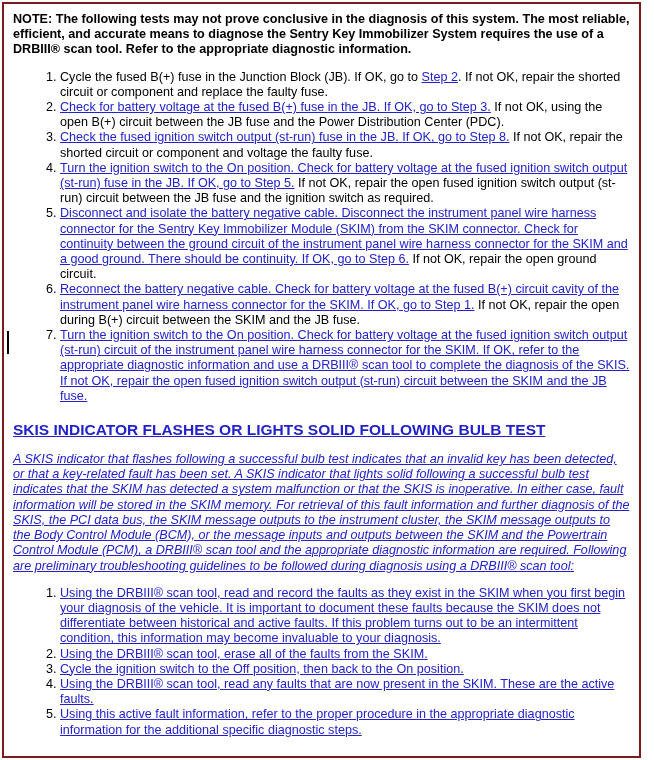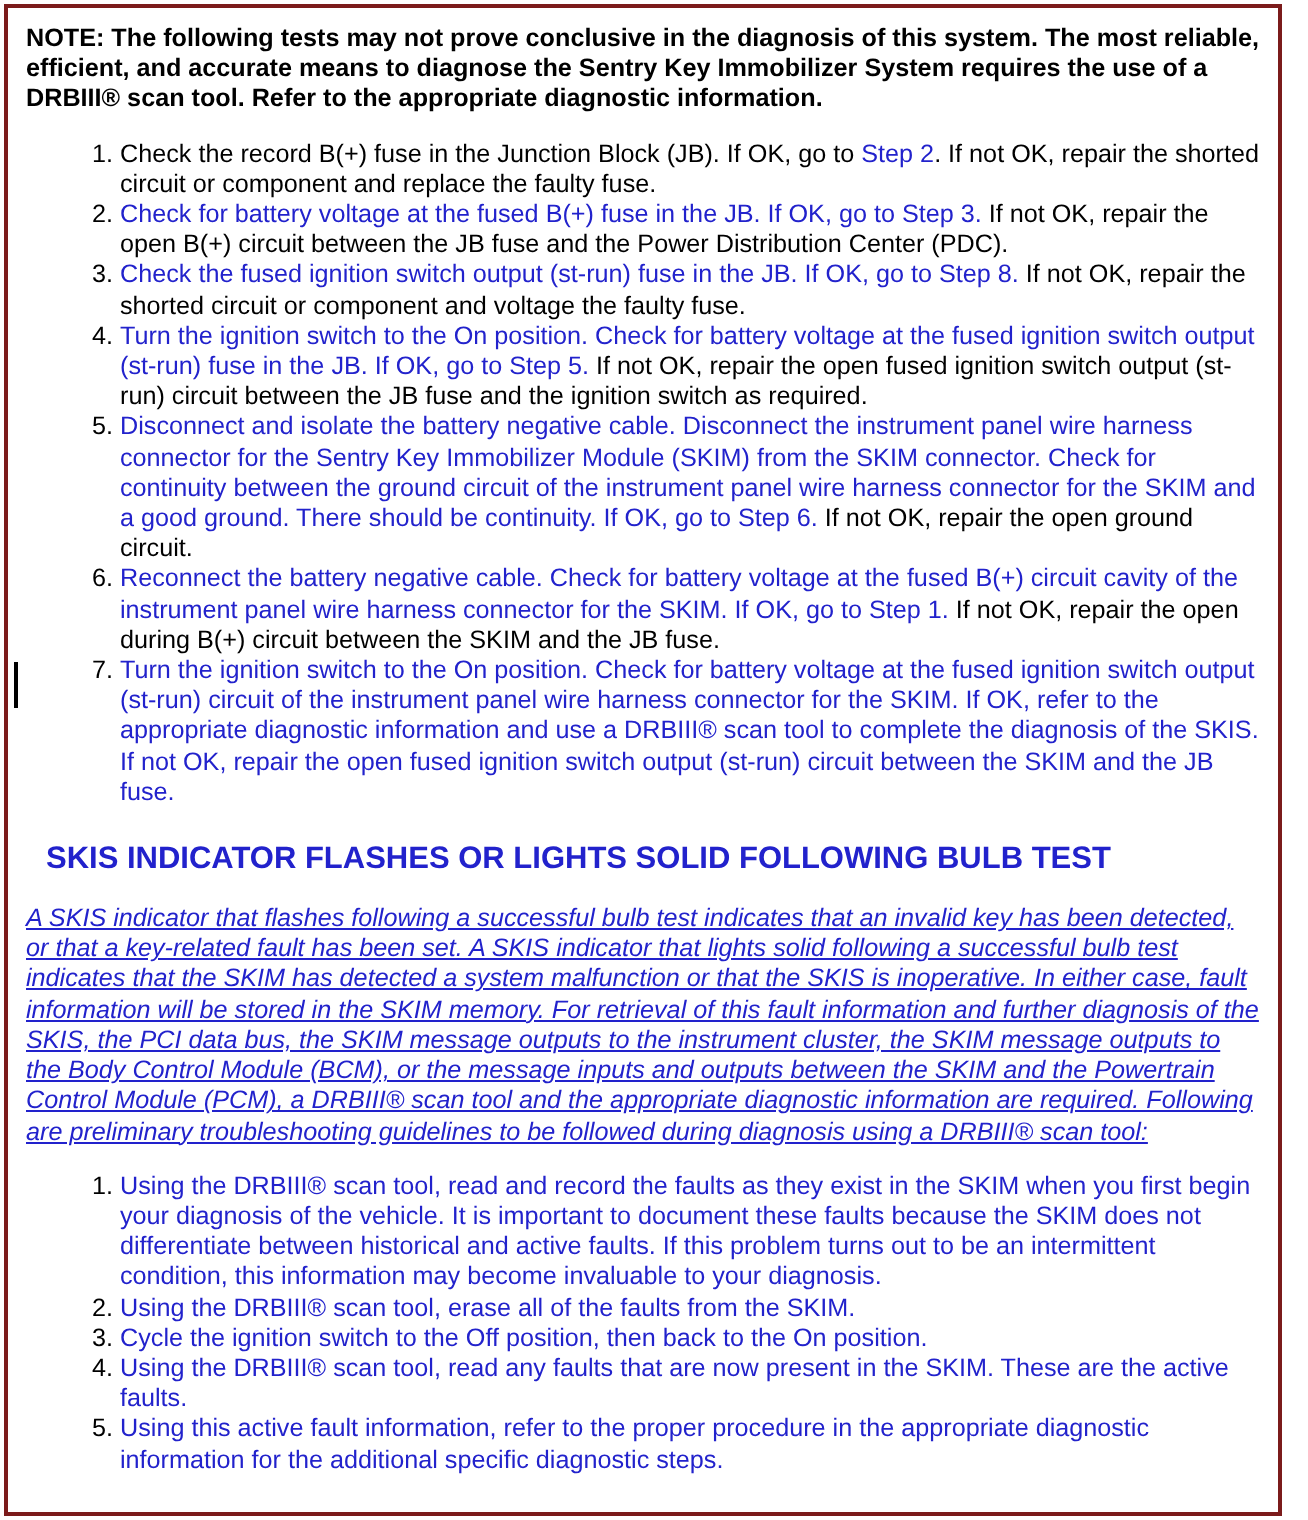--- a/index.html
+++ b/index.html
@@ -19,29 +19,31 @@
     padding: 8px 9px 17px 9px;
     font-size: 12.6px;
     line-height: 15.2px;
     overflow: hidden;
   }
   .note { margin: 0; font-weight: bold; }
   ol.steps { margin: 12px 0 0 0; padding-left: 47px; }
   ol.steps li { margin: 0; padding: 0; }
   .doc-link {
     color: var(--link-color, #2222cc);
+    text-decoration: underline;
     cursor: pointer;
   }
   .plain-text { color: var(--text-color, #000000); }
   h2.section-heading {
-    margin: 16px 0 0 10px;
+    margin: 16px 0 0 0;
     font-size: 15.5px;
     line-height: 19px;
     font-weight: bold;
     color: var(--link-color, #2222cc);
+    text-decoration: underline;
   }
   p.section-paragraph {
     margin: 13px 0 0 0;
     color: var(--link-color, #2222cc);
     text-decoration: underline;
     font-style: italic;
   }
   .revision-bar {
     position: absolute;
     left: 3px; top: 327px;
@@ -50,22 +52,22 @@
   }
 </style>
 </head>
 <body>
 
 <div class="page">
 
   <p class="note"><span>NOTE:</span><span> The following tests may not prove conclusive in the diagnosis of this system. The most reliable, efficient, and accurate means to diagnose the Sentry Key Immobilizer System requires the use of a DRBIII® scan tool. Refer to the appropriate diagnostic information.</span></p>
 
   <ol class="steps" id="diagnostic-steps">
-      <li><span class="plain-text">Check the record B(+) fuse in the Junction Block (JB). If OK, go to </span><a class="doc-link">Step 2</a><span class="plain-text">. If not OK, repair the shorted circuit or component and replace the faulty fuse.</span></li>
-      <li><a class="doc-link">Check for battery voltage at the fused B(+) fuse in the JB. If OK, go to Step 3.</a><span class="plain-text"> If not OK, repair the open B(+) circuit between the JB fuse and the Power Distribution Center (PDC).</span></li>
+      <li><span class="plain-text">Cycle the fused B(+) fuse in the Junction Block (JB). If OK, go to </span><a class="doc-link">Step 2</a><span class="plain-text">. If not OK, repair the shorted circuit or component and replace the faulty fuse.</span></li>
+      <li><a class="doc-link">Check for battery voltage at the fused B(+) fuse in the JB. If OK, go to Step 3.</a><span class="plain-text"> If not OK, using the open B(+) circuit between the JB fuse and the Power Distribution Center (PDC).</span></li>
       <li><a class="doc-link">Check the fused ignition switch output (st-run) fuse in the JB. If OK, go to Step 8.</a><span class="plain-text"> If not OK, repair the shorted circuit or component and voltage the faulty fuse.</span></li>
       <li><a class="doc-link">Turn the ignition switch to the On position. Check for battery voltage at the fused ignition switch output (st-run) fuse in the JB. If OK, go to Step 5.</a><span class="plain-text"> If not OK, repair the open fused ignition switch output (st-run) circuit between the JB fuse and the ignition switch as required.</span></li>
       <li><a class="doc-link">Disconnect and isolate the battery negative cable. Disconnect the instrument panel wire harness connector for the Sentry Key Immobilizer Module (SKIM) from the SKIM connector. Check for continuity between the ground circuit of the instrument panel wire harness connector for the SKIM and a good ground. There should be continuity. If OK, go to Step 6.</a><span class="plain-text"> If not OK, repair the open ground circuit.</span></li>
       <li><a class="doc-link">Reconnect the battery negative cable. Check for battery voltage at the fused B(+) circuit cavity of the instrument panel wire harness connector for the SKIM. If OK, go to Step 1.</a><span class="plain-text"> If not OK, repair the open during B(+) circuit between the SKIM and the JB fuse.</span></li>
       <li><a class="doc-link">Turn the ignition switch to the On position. Check for battery voltage at the fused ignition switch output (st-run) circuit of the instrument panel wire harness connector for the SKIM. If OK, refer to the appropriate diagnostic information and use a DRBIII® scan tool to complete the diagnosis of the SKIS. If not OK, repair the open fused ignition switch output (st-run) circuit between the SKIM and the JB fuse.</a></li>
     </ol>
 
   <h2 class="section-heading">SKIS INDICATOR FLASHES OR LIGHTS SOLID FOLLOWING BULB TEST</h2>
 
   <p class="section-paragraph">A SKIS indicator that flashes following a successful bulb test indicates that an invalid key has been detected, or that a key-related fault has been set. A SKIS indicator that lights solid following a successful bulb test indicates that the SKIM has detected a system malfunction or that the SKIS is inoperative. In either case, fault information will be stored in the SKIM memory. For retrieval of this fault information and further diagnosis of the SKIS, the PCI data bus, the SKIM message outputs to the instrument cluster, the SKIM message outputs to the Body Control Module (BCM), or the message inputs and outputs between the SKIM and the Powertrain Control Module (PCM), a DRBIII® scan tool and the appropriate diagnostic information are required. Following are preliminary troubleshooting guidelines to be followed during diagnosis using a DRBIII® scan tool:</p>

